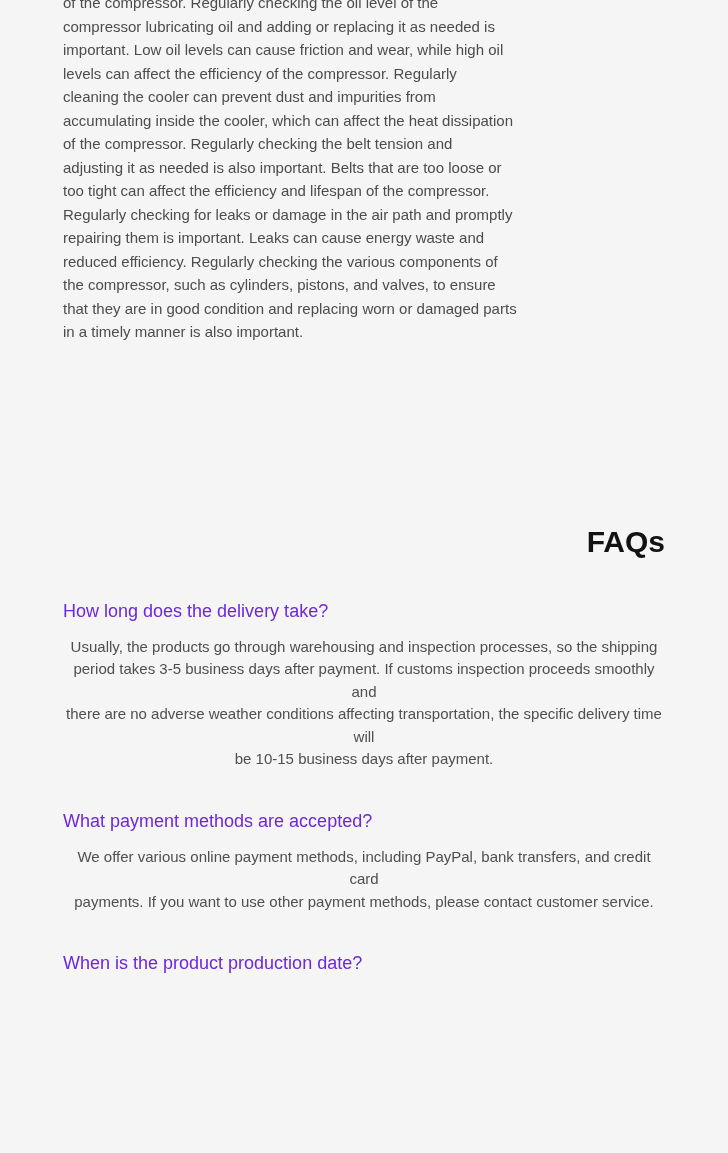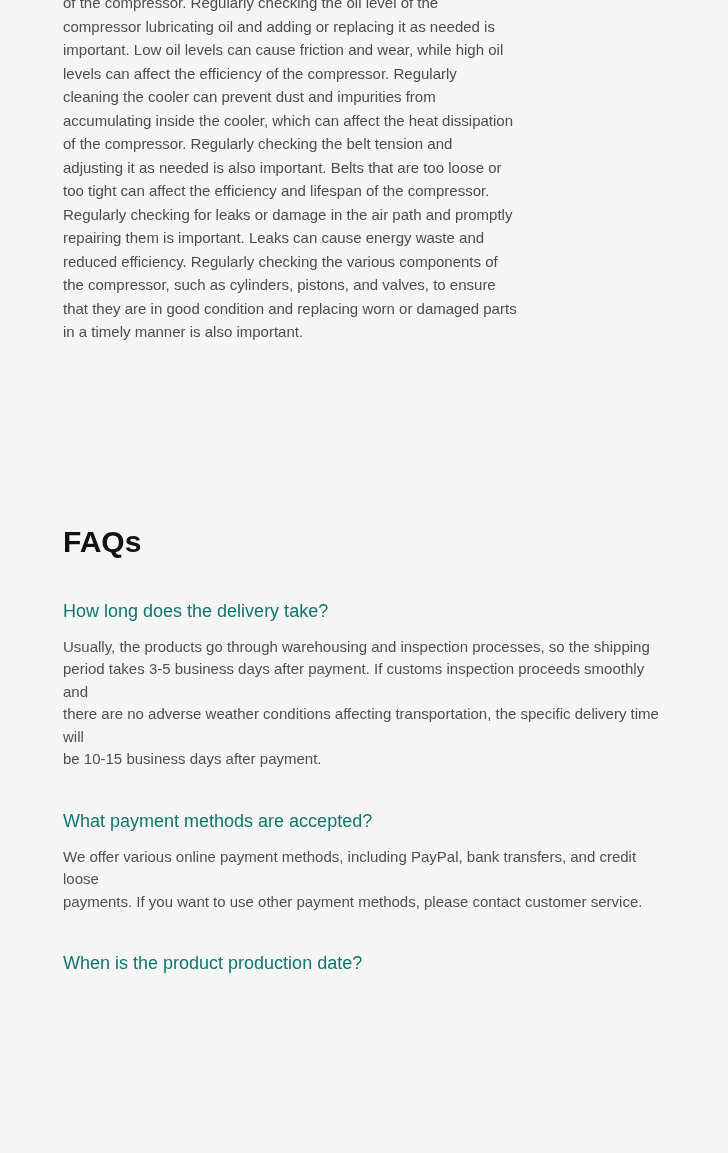--- a/index.html
+++ b/index.html
@@ -24,37 +24,39 @@
     line-height: 23.5px;
     color: #4c4c4c;
     white-space: pre-line;
   }
   .faq-title {
     margin: 179px 0 0 0;
     font-size: 30px;
     line-height: 38px;
     font-weight: 700;
     color: #121212;
+    text-align: right;
   }
   .faq-question {
     margin: 38px 0 0 0;
     max-width: 602px;
     font-size: 18px;
     line-height: 25px;
     font-weight: 400;
-    color: #0f766e;
+    color: #6d28d9;
     white-space: pre-line;
   }
   .faq-answer {
     margin: 12px 0 0 0;
     max-width: 602px;
     font-size: 15px;
     line-height: 22.5px;
     color: #4f4f4f;
     white-space: pre-line;
+    text-align: center;
   }
 </style>
 </head>
 <body>
 
 <main class="content">
 
   <p class="intro-paragraph">of the compressor. Regularly checking the oil level of the
 compressor lubricating oil and adding or replacing it as needed is
 important. Low oil levels can cause friction and wear, while high oil
@@ -78,21 +80,21 @@
     <div class="faq-item">
       <h3 class="faq-question">How long does the delivery take?</h3>
       <p class="faq-answer">Usually, the products go through warehousing and inspection processes, so the shipping
 period takes 3-5 business days after payment. If customs inspection proceeds smoothly and
 there are no adverse weather conditions affecting transportation, the specific delivery time will
 be 10-15 business days after payment.</p>
     </div>
 
     <div class="faq-item">
       <h3 class="faq-question">What payment methods are accepted?</h3>
-      <p class="faq-answer">We offer various online payment methods, including PayPal, bank transfers, and credit loose
+      <p class="faq-answer">We offer various online payment methods, including PayPal, bank transfers, and credit card
 payments. If you want to use other payment methods, please contact customer service.</p>
     </div>
 
     <div class="faq-item">
     </div>
 
     <div class="faq-item">
       <h3 class="faq-question">When is the product production date?</h3>
 
     </div>

